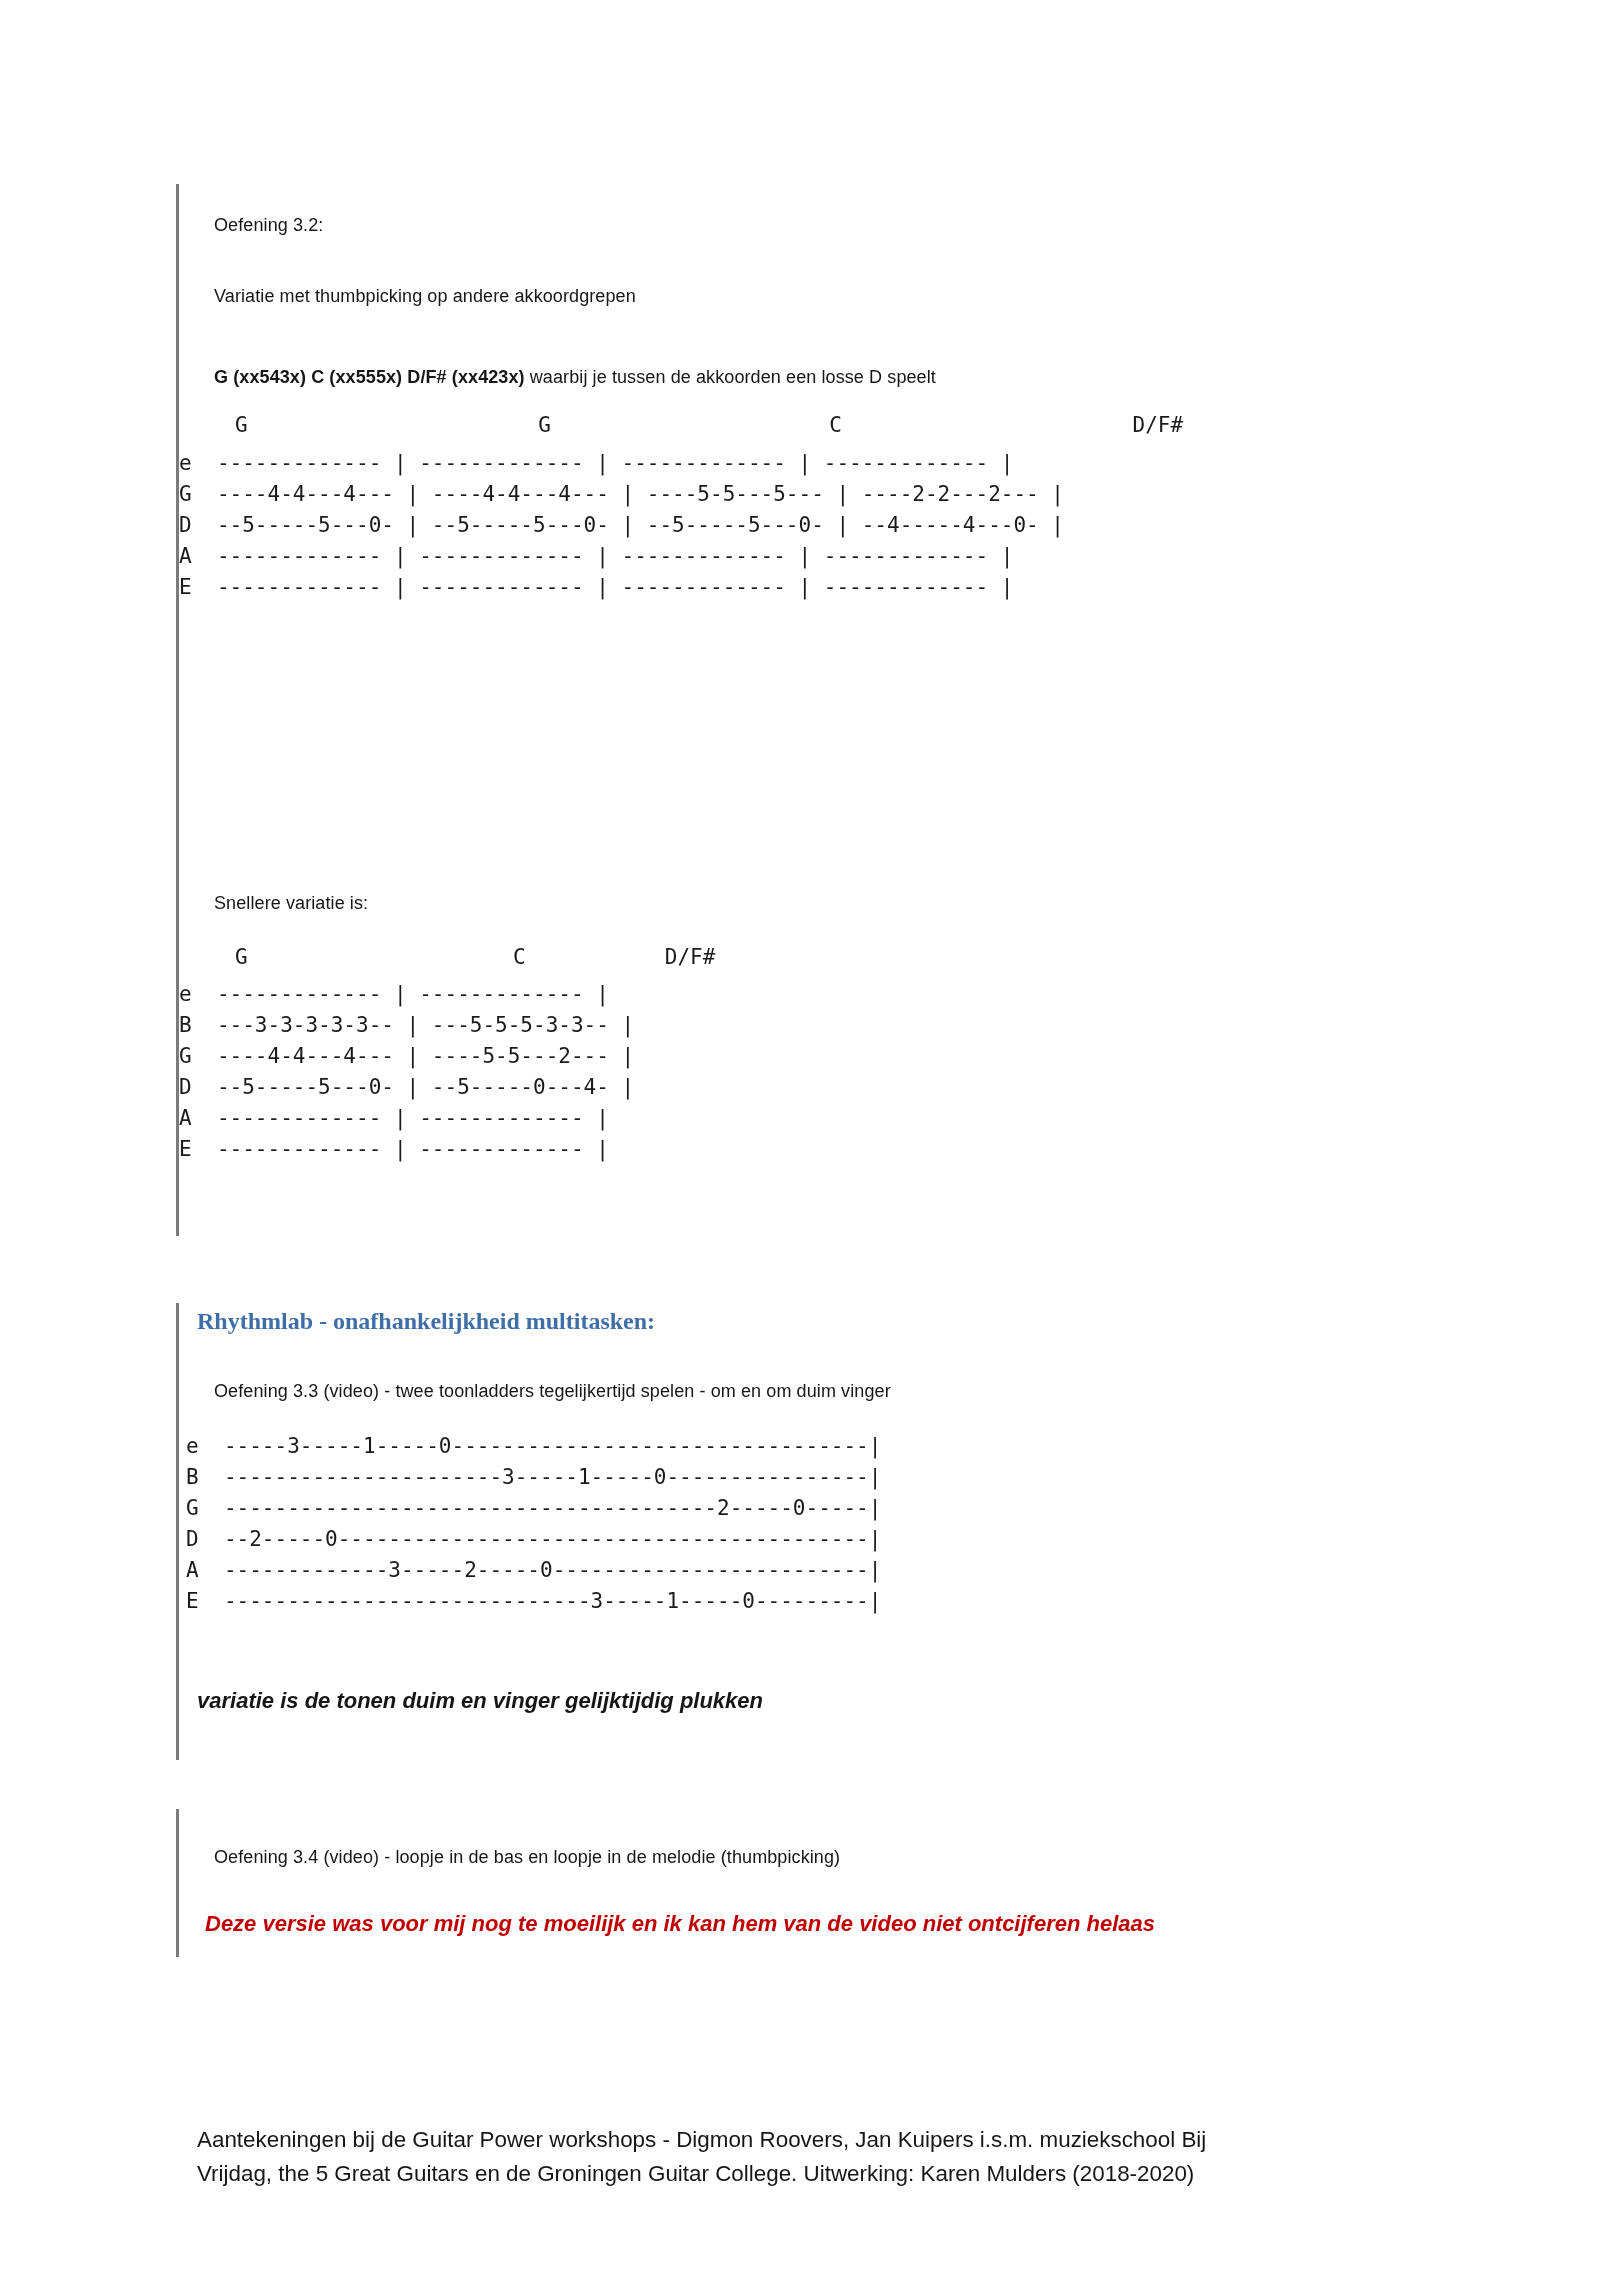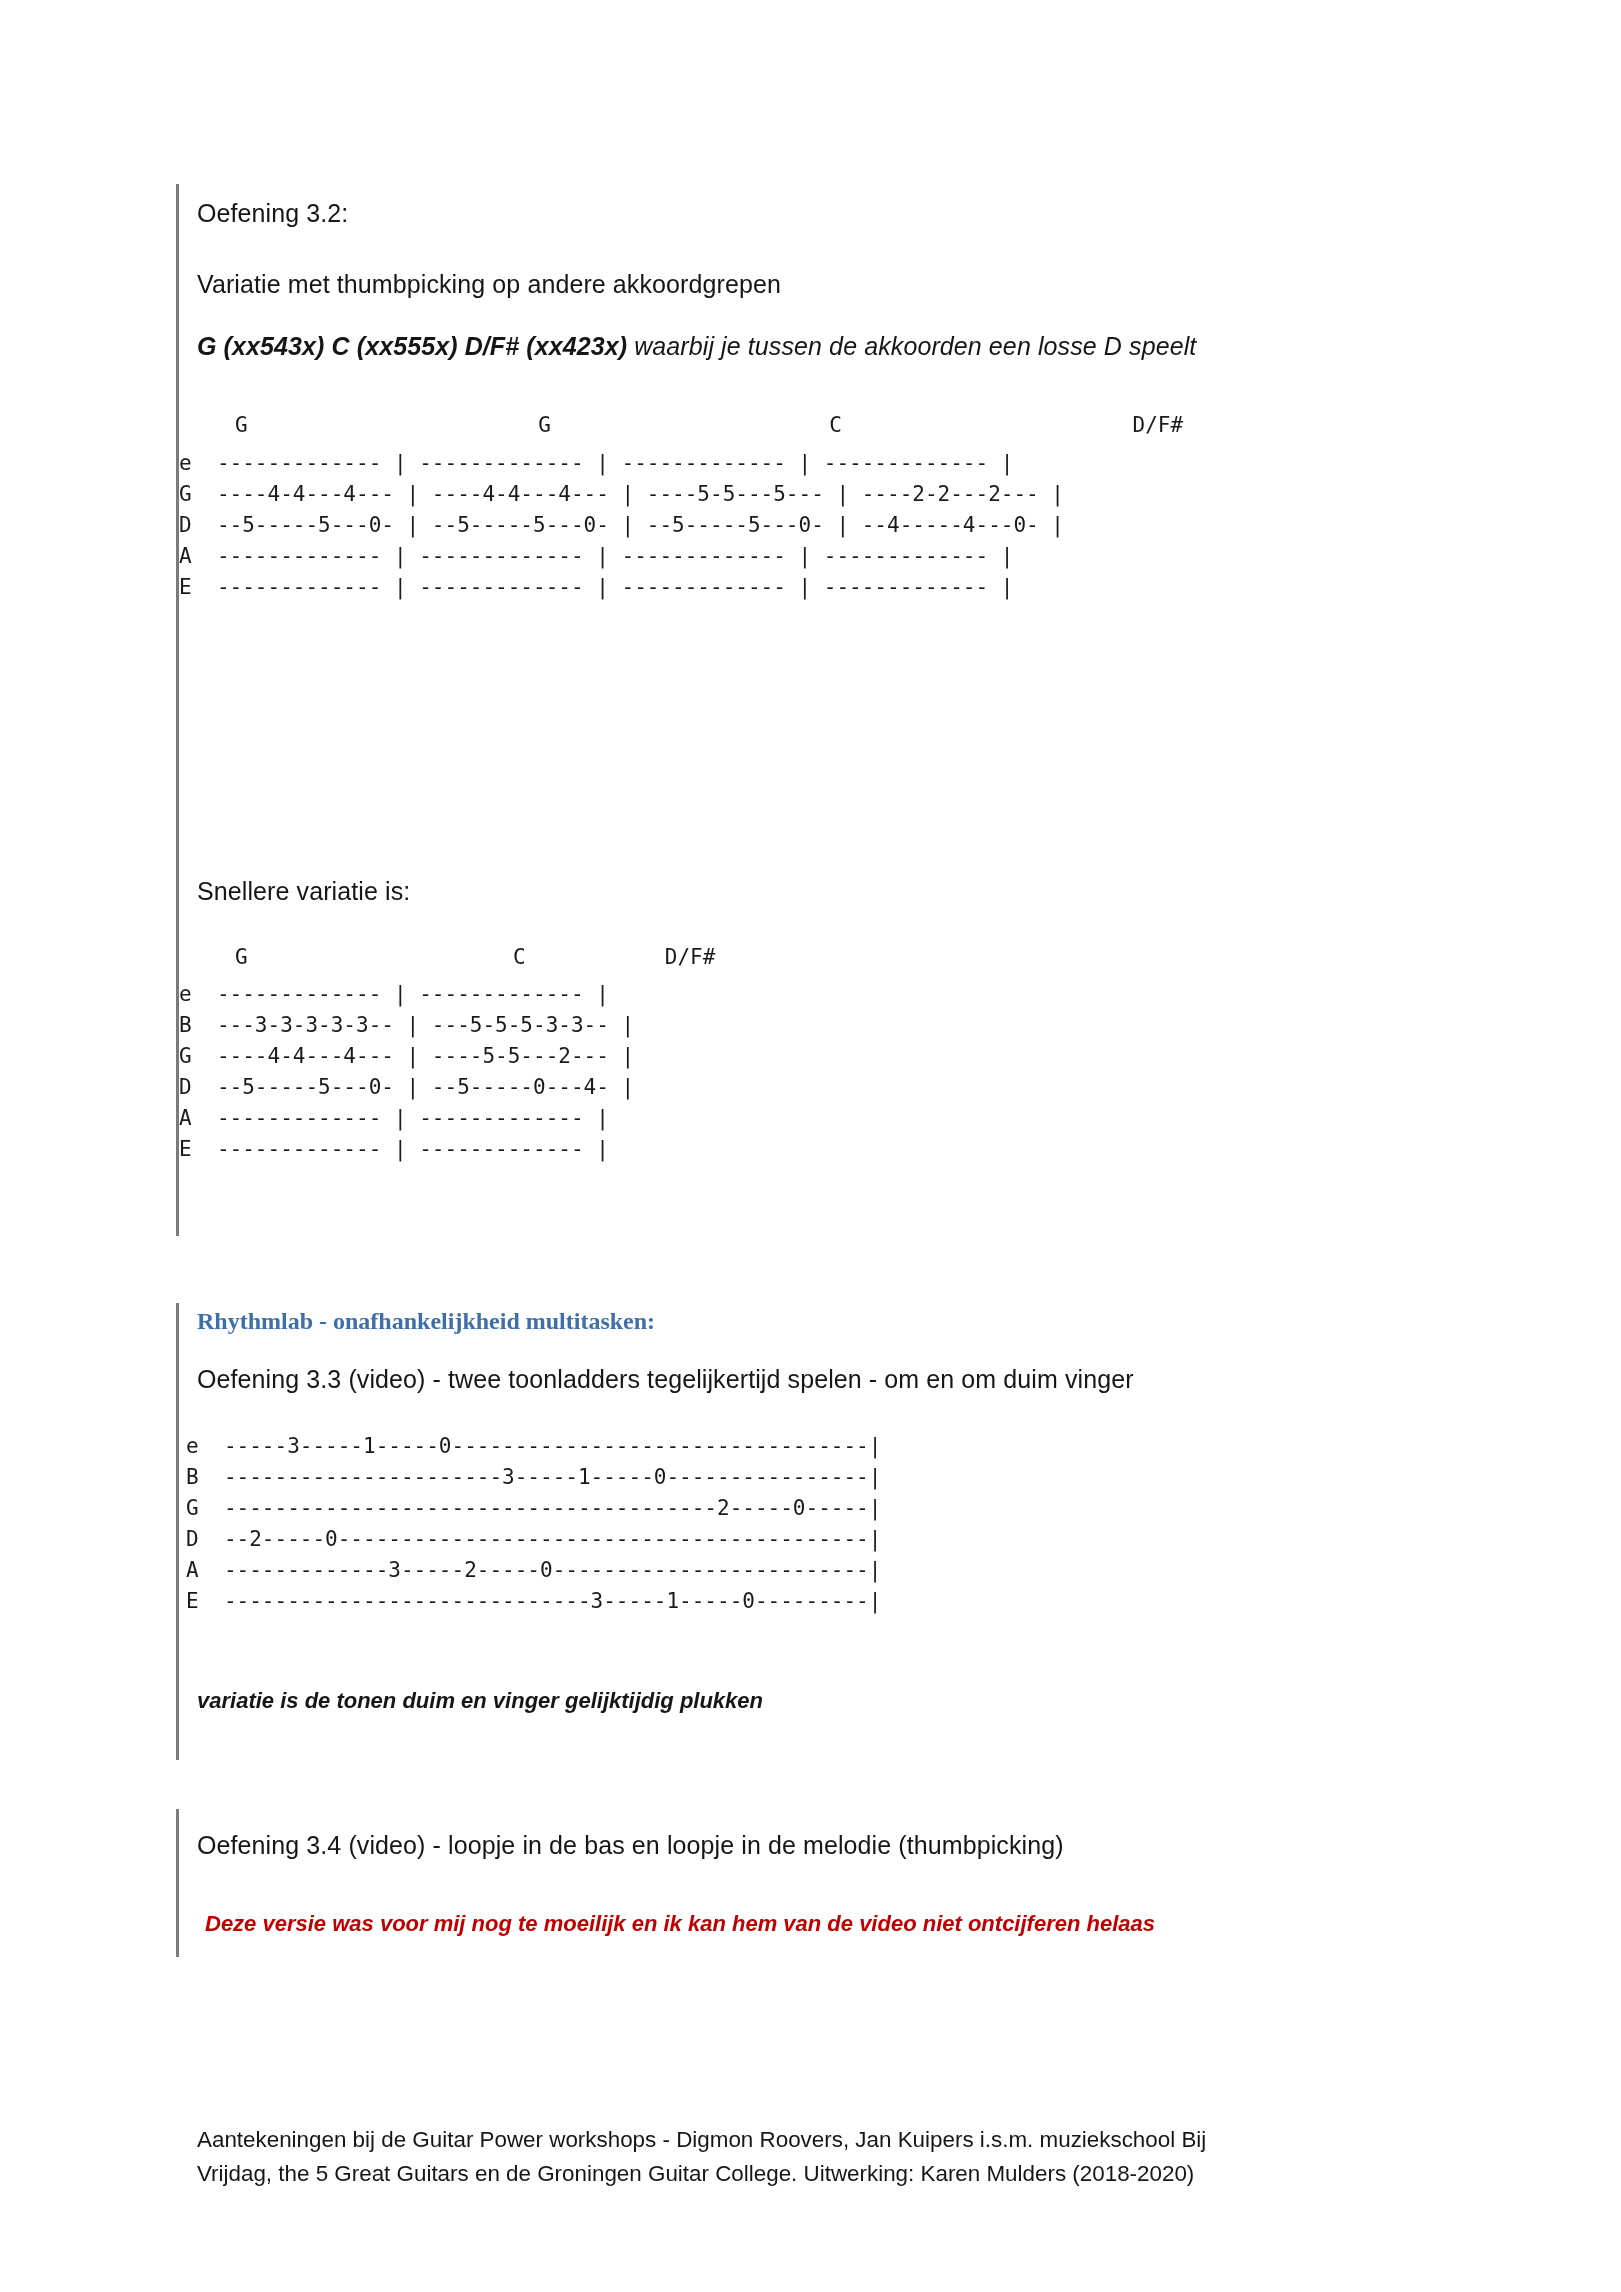--- a/index.html
+++ b/index.html
@@ -22,24 +22,24 @@
     height: 2293px;
   }
   
   .changebar {
     position: absolute;
     width: 2.7px;
     background: #7b7b7b;
     left: 176px;
   }
   .para {
-    font-size: 25px;
+    font-size: 18px;
     line-height: 1.45;
     color: #161616;
-    margin: 0;
+    margin: 17px;
     letter-spacing: 0.1px;
   }
   .para.bold-lead b {
     font-weight: bold;
   }
   .mono {
     font-family: "DejaVu Sans Mono", "Liberation Mono", monospace;
     font-size: 21px;
     line-height: 31px;
     white-space: pre;
@@ -95,21 +95,21 @@
   <div class="changebar" style="top:1809px; height:148px;"></div>
 
   <div class="blk" style="left:197px; top:195px; width:1254px;">
     <p class="para">Oefening 3.2:</p>
   </div>
 
   <div class="blk" style="left:197px; top:266px; width:1254px;">
     <p class="para">Variatie met thumbpicking op andere akkoordgrepen</p>
   </div>
 
-  <div class="blk" style="left:197px; top:328px; width:1299px;font-style:italic;">
+  <div class="blk" style="left:197px; top:347px; width:1299px;">
     <p class="para bold-lead"><b>G (xx543x)  C (xx555x)  D/F# (xx423x)</b><span> waarbij je tussen de akkoorden een losse D speelt</span></p>
   </div>
 
   <div class="blk" style="left:197px; top:410px; width:1299px;">
     <div class="chordline">   G                       G                      C                       D/F#</div>
   </div>
 
   <div class="blk" style="left:179px; top:448px; width:1343px;">
     <div class="mono">e  ------------- | ------------- | ------------- | ------------- |</div>
     <div class="mono">G  ----4-4---4--- | ----4-4---4--- | ----5-5---5--- | ----2-2---2--- |</div>

